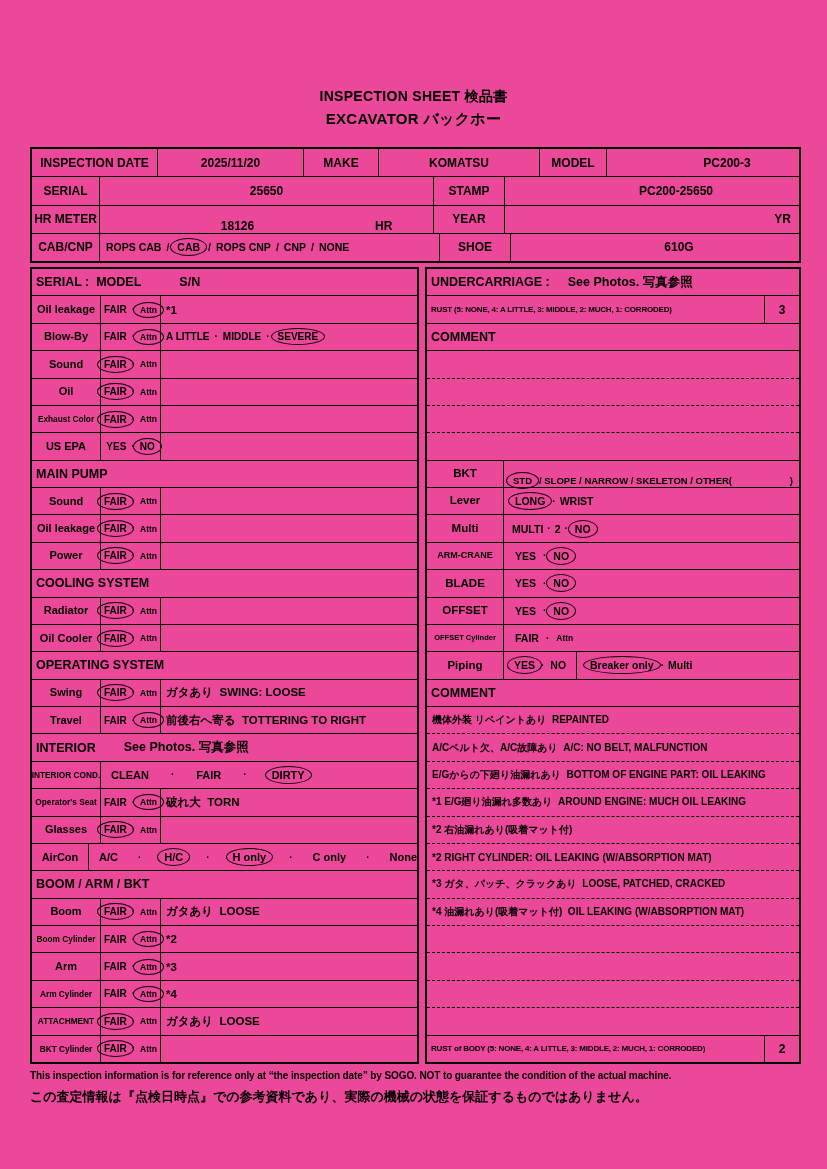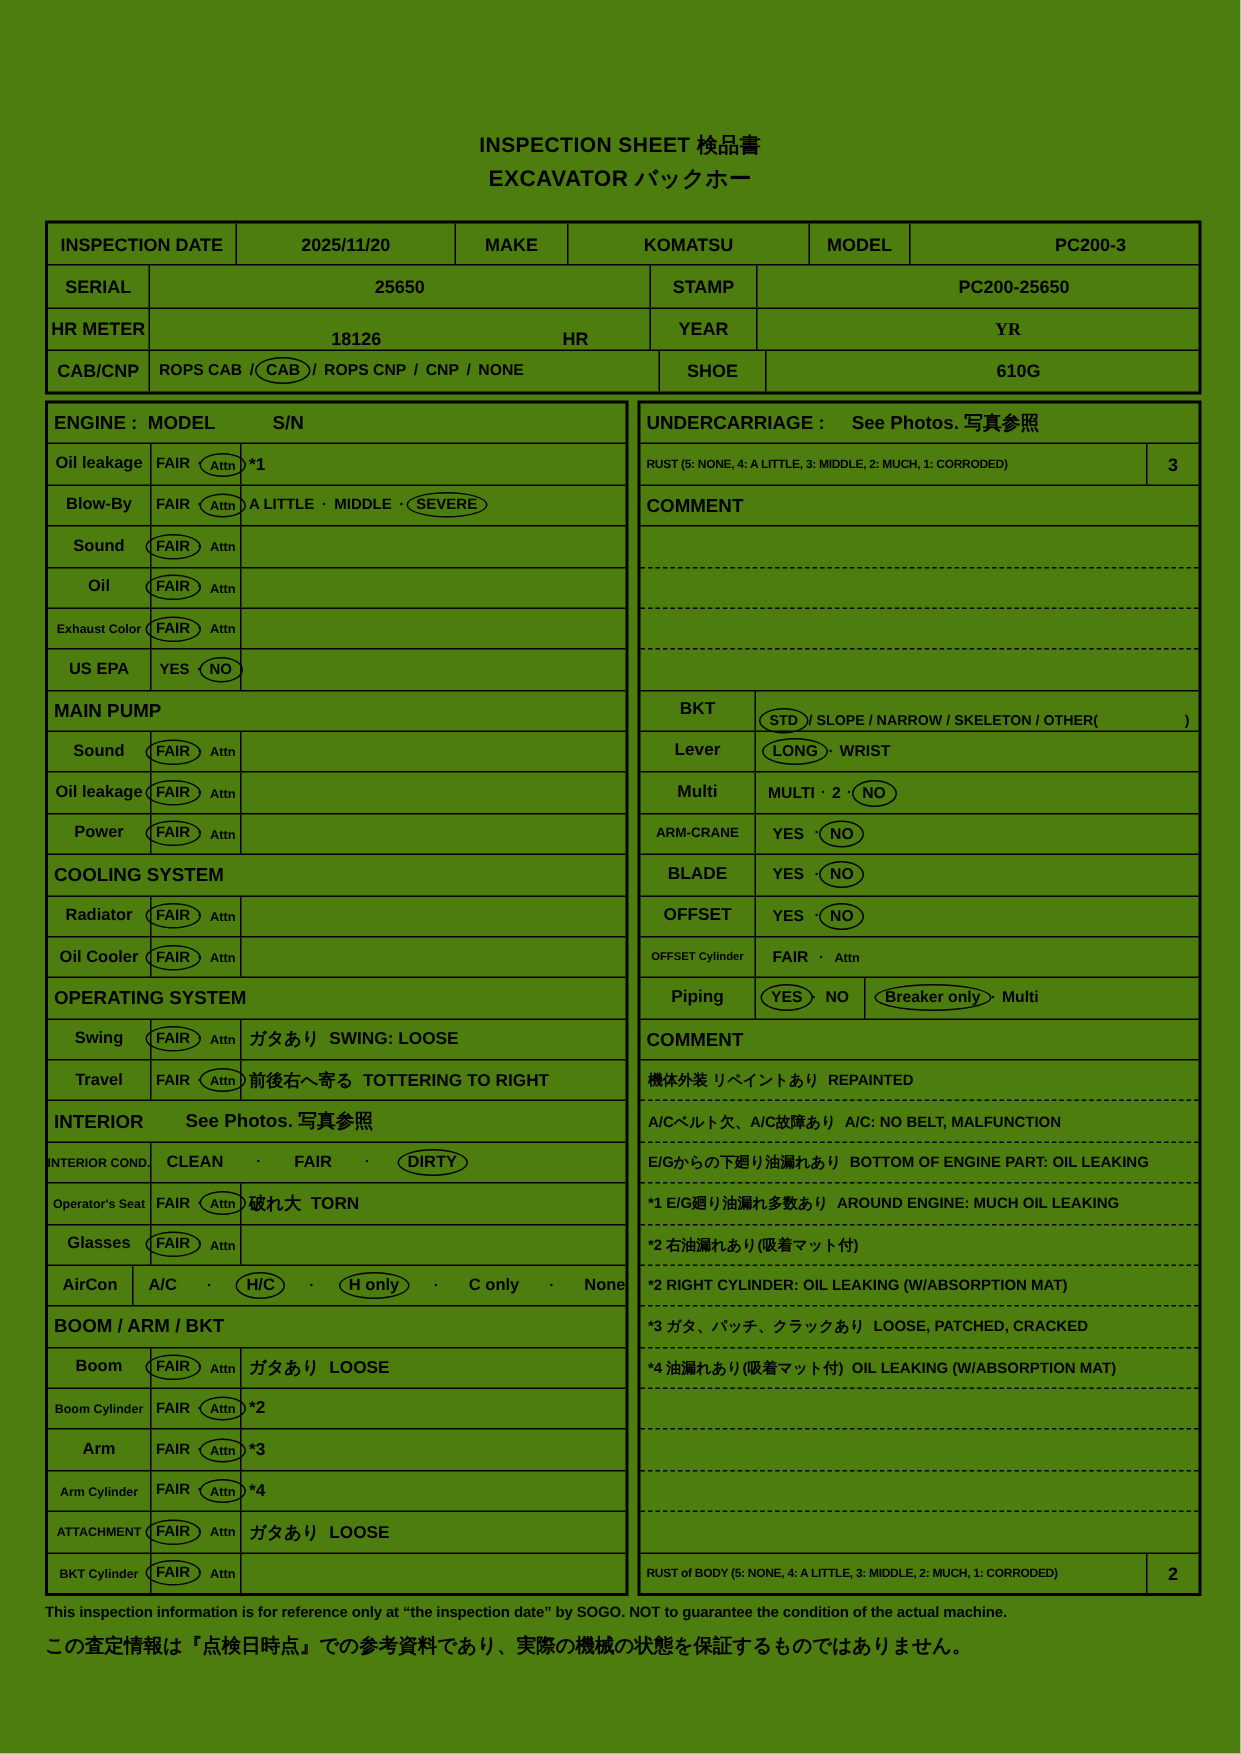--- a/index.html
+++ b/index.html
@@ -1,33 +1,33 @@
 <!DOCTYPE html>
 <html><head>
 <meta charset="utf-8">
 <style>
   html,body{margin:0;padding:0;background:#fff;}
-  .page{position:relative;width:827px;height:1169px;background:#4d7c0f;color:#000;
+  .page{position:relative;width:827px;height:1169px;background:#ec4899;color:#000;
         font-family:"Liberation Sans","DejaVu Sans",sans-serif;font-weight:700;overflow:hidden;}
   .title1{position:absolute;left:0;top:88px;width:827px;text-align:center;font-size:14px;letter-spacing:.3px;}
   .title2{position:absolute;left:0;top:110px;width:827px;text-align:center;font-size:15px;letter-spacing:.3px;}
 
   
   .info{position:absolute;left:30px;top:147px;width:767px;height:112px;border:2px solid #000;display:flex;flex-direction:column;}
   .irow{flex:1;display:flex;border-bottom:1px solid #000;min-height:0;}
   .irow:last-child{border-bottom:none;}
   .ic{border-right:1px solid #000;display:flex;align-items:center;justify-content:center;font-size:12px;white-space:pre;}
   .ic:last-child{border-right:none;}
   .w125{width:125px;}.w145{width:145px;}.w74{width:74px;}.w160{width:160px;}.w66{width:66px;}
   .w67{width:67px;}.w333{width:333px;}.w70{width:70px;}.fx{flex:1;margin-left:48px;}
   .opts{justify-content:flex-start;padding-left:6px;gap:5px;font-size:10.5px;}
   .hr-cell{justify-content:flex-start;align-items:flex-end;}
   .hr-val{flex:1;text-align:center;}
   .hr-unit{width:58px;text-align:left;}
-  .yr-cell{justify-content:center;padding-right:8px;font-family:Liberation Serif, serif;}
+  .yr-cell{justify-content:flex-end;padding-right:8px;}
 
   
   .lcol{position:absolute;left:30px;top:267px;width:385px;height:793px;border:2px solid #000;display:flex;flex-direction:column;}
   .rcol{position:absolute;left:425px;top:267px;width:372px;height:793px;border:2px solid #000;display:flex;flex-direction:column;}
   .row{flex:1;display:flex;align-items:stretch;border-bottom:1px solid #000;min-height:0;}
   .lcol .row:last-child,.rcol .row:last-child{border-bottom:none;}
   .row.dashed{border-bottom:1px dashed #000;}
   .sec{align-items:center;padding-left:4px;font-size:12.5px;}
   .sec span{white-space:pre;}
   .sn{margin-left:38px;}
@@ -115,21 +115,21 @@
         <span>NONE</span>
       </div>
       <div class="ic w70">SHOE</div>
       <div class="ic fx">610G</div>
     </div>
   </div>
 
   <div class="lcol">
 
     <div class="row sec">
-      <span>ENGINE :  MODEL</span>
+      <span>SERIAL :  MODEL</span>
       <span class="sn">S/N</span>
     </div>
 
     <div class="row">
       <div class="lbl">Oil leakage</div>
       <div class="rate">
         <span class="opt">FAIR</span>
         <span class="dot">·</span>
         <span class="opt attn-t circled">Attn</span>
       </div>

